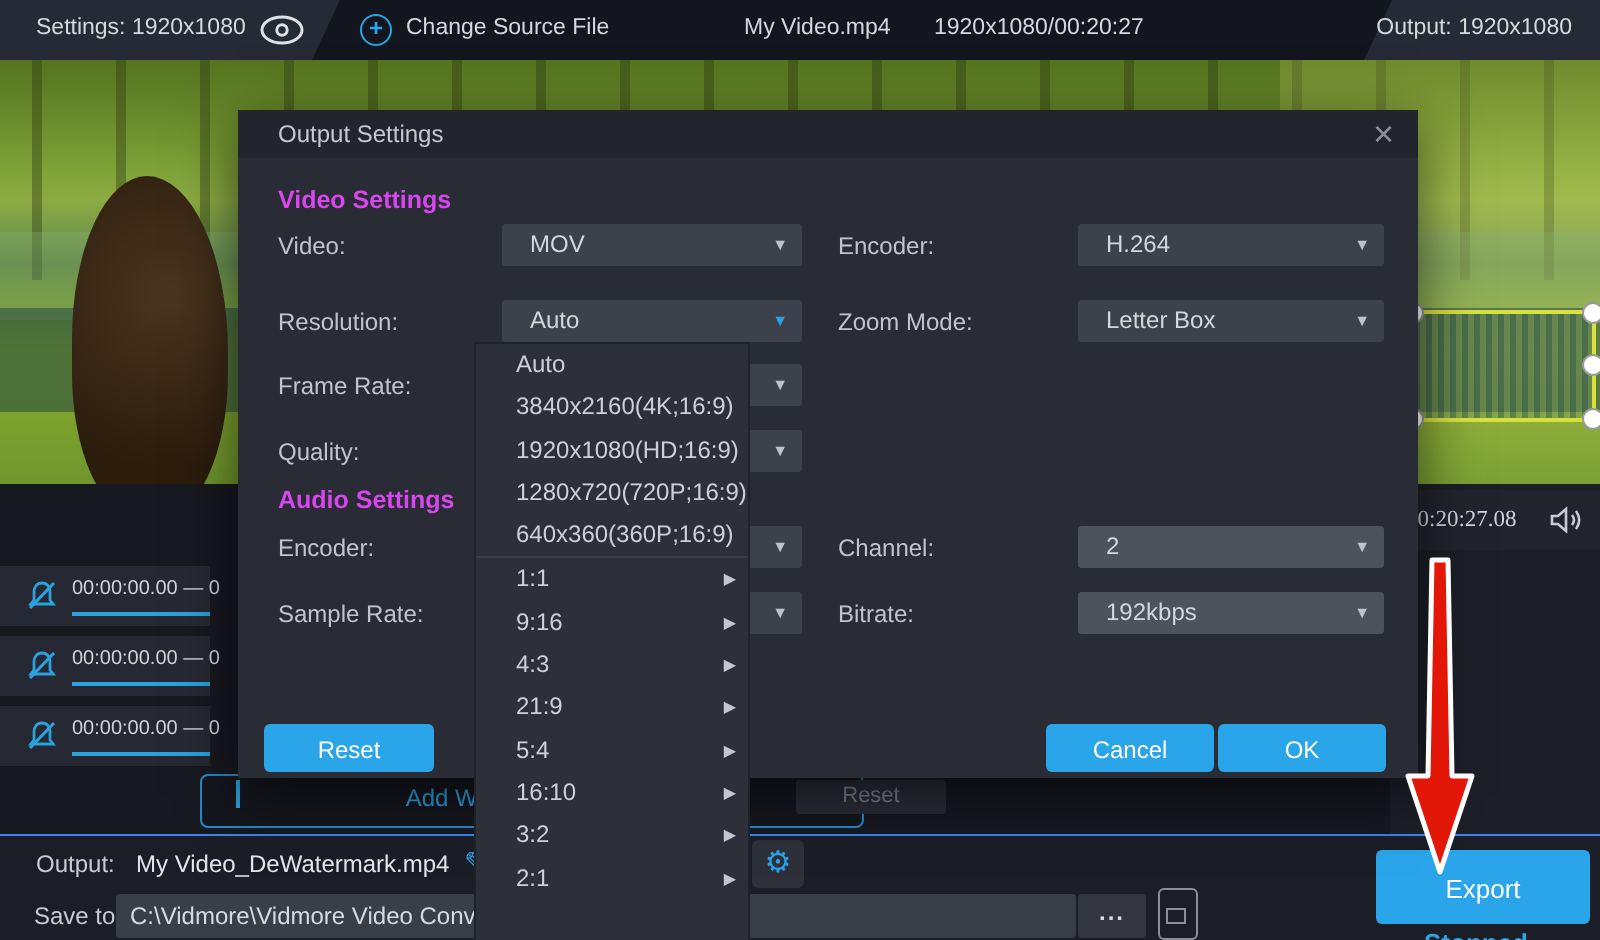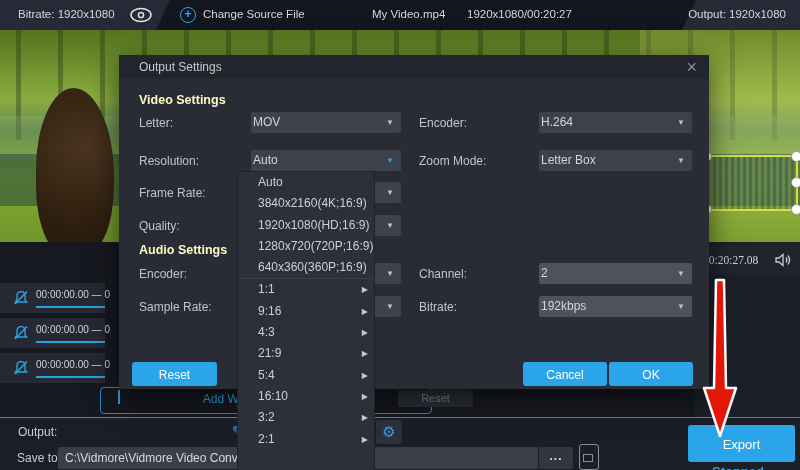--- a/index.html
+++ b/index.html
@@ -60,24 +60,24 @@
   .device-ico i{position:absolute;left:3px;top:9px;width:8px;height:6px;border:1.4px solid #8b8e97;display:block;}
   .exportbtn{left:688px;top:7px;width:107px;height:37px;background:#2aa5ea;border-radius:3px;border:none;
      color:#fff;font-size:13px;text-align:center;line-height:37px;cursor:pointer;}
   .status{left:712px;top:46px;color:#2da4e6;font-weight:bold;font-size:13px;}
   
   .dialog{left:105px;top:55px;width:590px;height:334px;background:#2a2c35;z-index:10;
      box-shadow:0 8px 28px rgba(0,0,0,.6);margin-left:14px;}
   .dlg-head{left:0;top:0;width:590px;height:24px;background:#23252d;}
   .dlg-title{left:20px;top:5px;color:#c7c9cf;}
   .dlg-close{right:12px;top:0px;color:#8d909a;font-size:18px;line-height:24px;cursor:pointer;}
-  .sect{font-weight:bold;color:#fef9c3;font-size:12.5px;}
+  .sect{font-weight:bold;color:#d946ef;font-size:12.5px;}
   .flabel{color:#c2c4cb;}
   .dd{height:21px;background:#3d414c;border-radius:2px;color:#d4d6db;line-height:21px;
-     padding-left:2px;box-sizing:border-box;cursor:pointer;}
+     padding-left:14px;box-sizing:border-box;cursor:pointer;}
   .dd .arr{position:absolute;right:7px;top:0;font-size:8px;color:#bfc2c9;line-height:21px;}
   .dd.lighter{background:#4d525d;}
   .dd.active .arr{color:#2e9fe0;}
   .dd.w150{width:150px;} .dd.w153{width:153px;}
   .blue-btn{background:#2aa5ea;border:none;border-radius:3px;color:#fff;font-size:12px;cursor:pointer;
      text-align:center;line-height:24px;height:24px;}
   
   .menu{left:237px;top:171px;width:138px;height:299px;background:#2d3039;z-index:20;
      border:1px solid #20222a;box-sizing:border-box;overflow:hidden;}
   .mi{position:relative;height:21.3px;line-height:21.3px;padding-left:20px;color:#ced0d5;cursor:pointer;white-space:nowrap;}
@@ -102,21 +102,21 @@
       <span class="abs handle" style="left:-6px;bottom:-6px"></span>
       <span class="abs handle" style="right:-6px;top:-6px"></span>
       <span class="abs handle" style="right:-6px;top:20px"></span>
       <span class="abs handle" style="right:-6px;bottom:-6px"></span>
     </div>
   </div>
 
   <div class="abs topbar">
     <div class="abs tb-seg-left"></div>
     <div class="abs tb-seg-right"></div>
-    <span class="abs tb-text" style="left:18px">Bitrate: 1920x1080</span>
+    <span class="abs tb-text" style="left:18px">Settings: 1920x1080</span>
     <span class="abs eye">
       <svg width="22" height="16" viewBox="0 0 22 16">
           <ellipse cx="11" cy="8" rx="10" ry="6.5" fill="none" stroke="#dfe1e6" stroke-width="1.5"></ellipse>
           <circle cx="11" cy="8" r="2.6" fill="none" stroke="#dfe1e6" stroke-width="1.5"></circle>
         </svg>
     </span>
     <span class="abs plus-circle">+</span>
     <span class="abs tb-text" style="left:203px">Change Source File</span>
     <span class="abs tb-text" style="left:372px">My Video.mp4</span>
     <span class="abs tb-text" style="left:467px">1920x1080/00:20:27</span>
@@ -160,20 +160,21 @@
       </svg>
   </div>
   <div class="abs half-knob"></div>
 
   <div class="abs wm-add">Add Watermark remova</div>
   <div class="abs wm-bar"></div>
   <div class="abs wm-reset">Reset</div>
 
   <div class="abs bottombar">
     <span class="abs b-label" style="left:18px;top:7px">Output:</span>
+    <span class="abs" style="left:68px;top:7px;color:#e4e5e9">My Video_DeWatermark.mp4</span>
     <span class="abs edit-pencil" style="left:232px;top:5px">✎</span>
     <span class="abs b-label" style="left:274px;top:7px">Ou</span>
     <span class="abs gearbtn">⚙</span>
     <span class="abs b-label" style="left:17px;top:33px">Save to:</span>
     <span class="abs savefield">C:\Vidmore\Vidmore Video Converter\Vi</span>
     <span class="abs browsebtn">...</span>
     <span class="abs device-ico">
         <i></i>
       </span>
     <button class="abs exportbtn">Export</button>
@@ -181,21 +182,21 @@
   </div>
 
   <div class="abs dialog">
     <div class="abs dlg-head">
       <span class="abs dlg-title">Output Settings</span>
       <span class="abs dlg-close">×</span>
     </div>
 
     <span class="abs sect" style="left:20px;top:38px">Video Settings</span>
 
-    <span class="abs flabel" style="left:20px;top:61px">Letter:</span>
+    <span class="abs flabel" style="left:20px;top:61px">Video:</span>
     <div class="abs dd w150" style="left:132px;top:57px">
       <span>MOV</span><span class="arr">▼</span>
     </div>
     <span class="abs flabel" style="left:300px;top:61px">Encoder:</span>
     <div class="abs dd w153" style="left:420px;top:57px">
       <span>H.264</span><span class="arr">▼</span>
     </div>
 
     <span class="abs flabel" style="left:20px;top:99px">Resolution:</span>
     <div class="abs dd w150 active" style="left:132px;top:95px">

